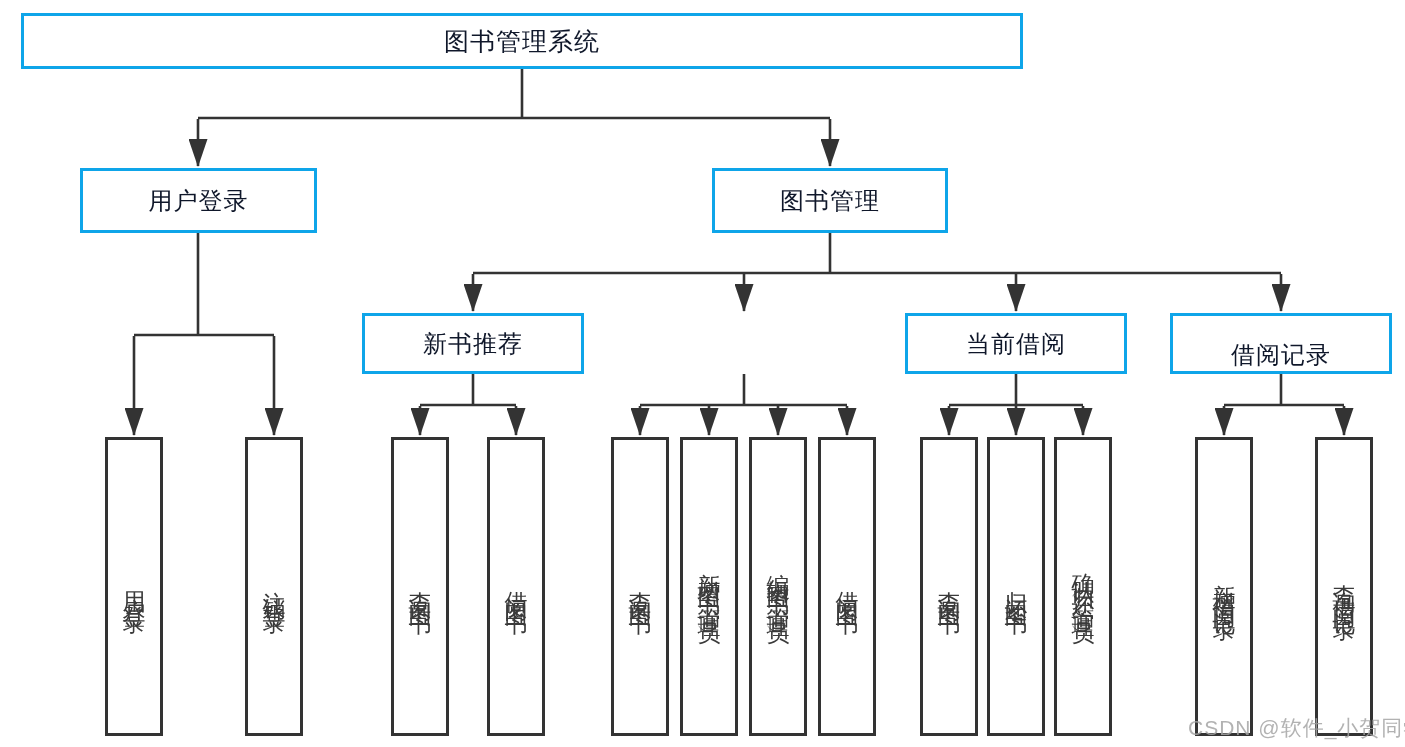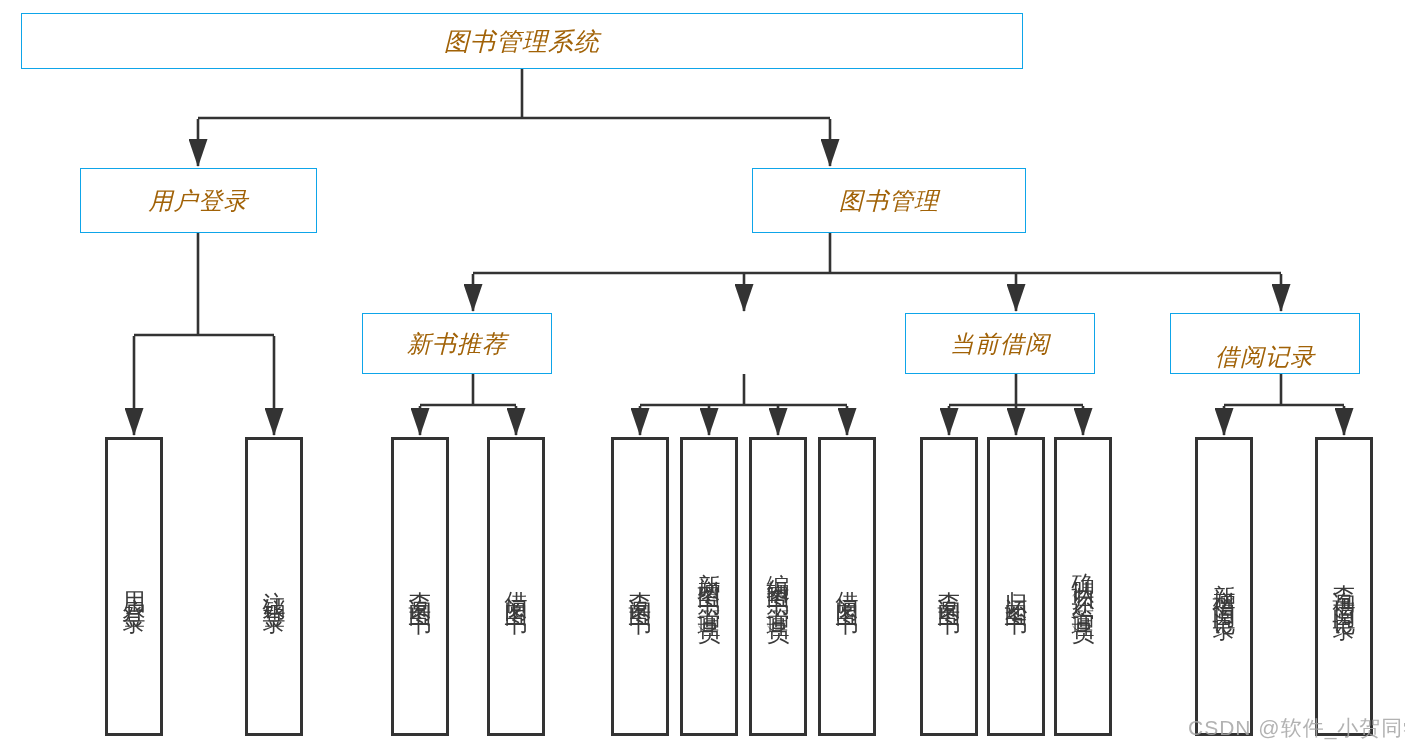--- a/index.html
+++ b/index.html
@@ -8,33 +8,32 @@
     width:1405px;height:747px;
     background:#ffffff;
     font-family:"Liberation Sans","DejaVu Sans",sans-serif;
     overflow:hidden;
   }
   #edges{position:absolute;left:0;top:0;width:1405px;height:747px;pointer-events:none;}
   .hbox{
     position:absolute;
     box-sizing:border-box;
     background:#ffffff;
-    border:1px solid #0ea5e9;
+    border:3px solid #0ea5e9;
     display:flex;align-items:center;justify-content:center;
-    color:#a16207;
+    color:#0f172a;
     font-size:24px;
     letter-spacing:1px;
     white-space:nowrap;
     z-index:2;
-    font-style:italic;
   }
   .root{left:21px;top:13px;width:1002px;height:56px;font-size:25px;}
   .l2a{left:80px;top:168px;width:237px;height:65px;}
-  .l2b{left:752px;top:168px;width:274px;height:65px;}
-  .l3{top:313px;width:190px;height:61px;}
+  .l2b{left:712px;top:168px;width:236px;height:65px;}
+  .l3{top:313px;width:222px;height:61px;}
   .l3a{left:362px;}
   .l3b{left:633px;}
   .l3c{left:905px;align-items:center;}
   .l3d{left:1170px;align-items:flex-end;}
   .leaf{
     position:absolute;
     top:437px;width:58px;height:299px;
     box-sizing:border-box;
     background:#ffffff;
     border:3px solid #333333;

